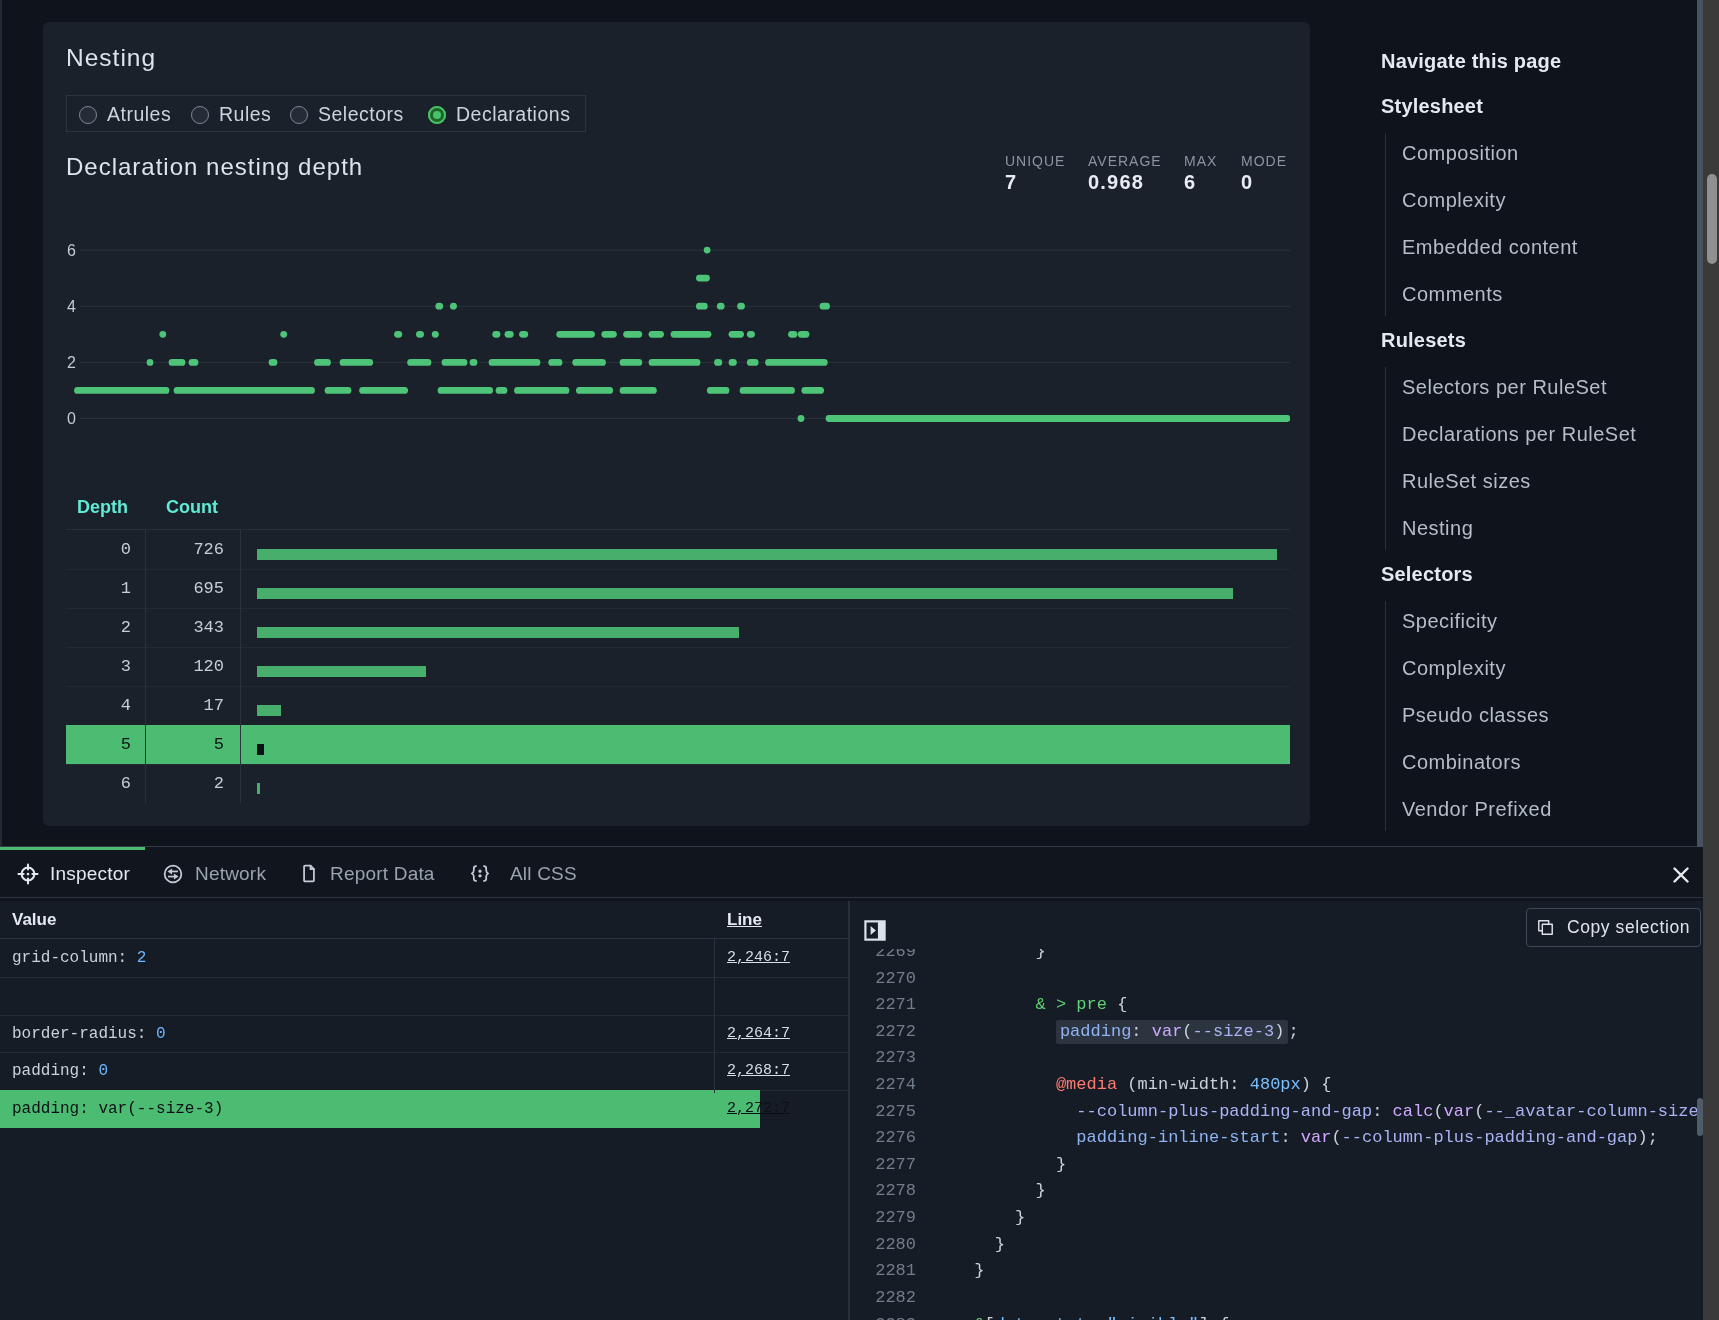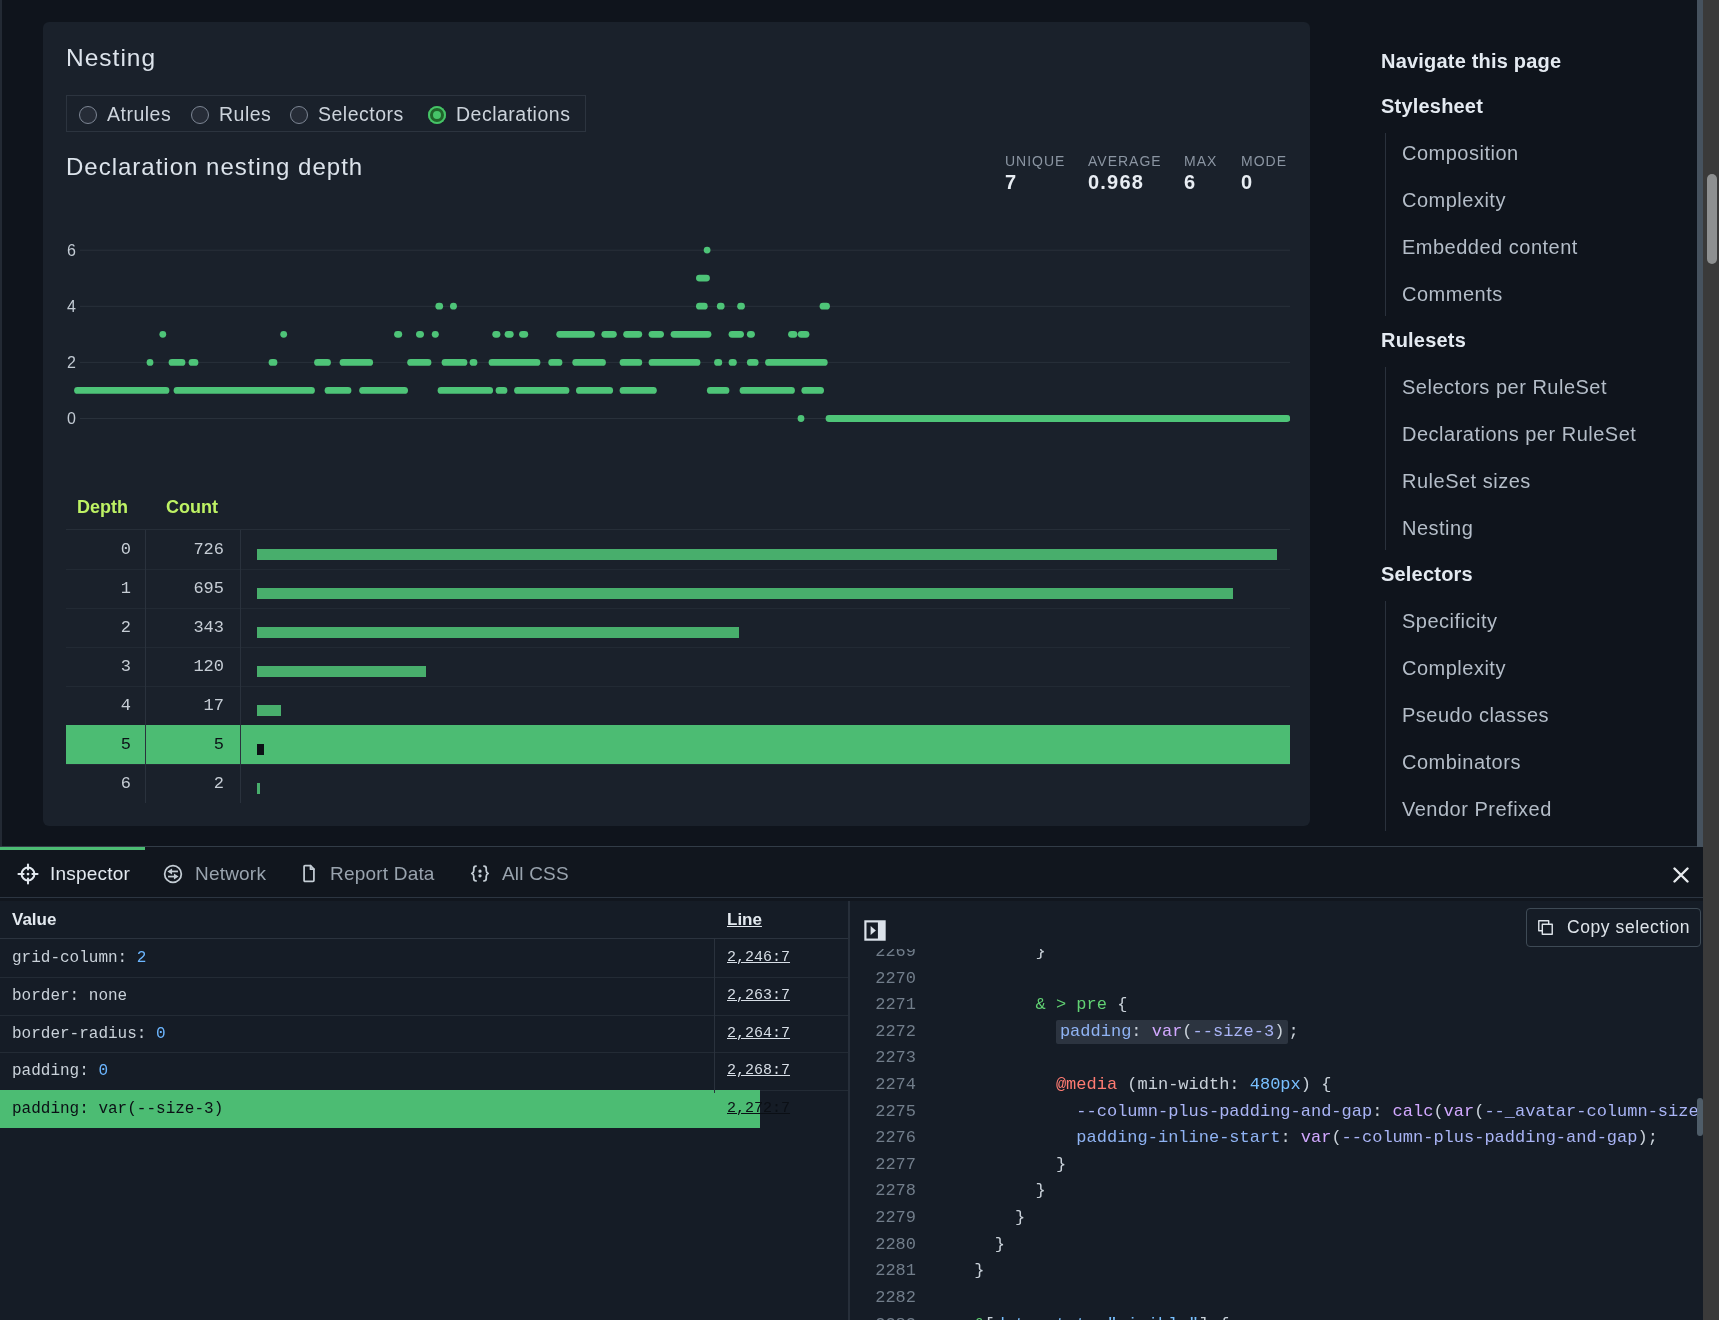--- a/index.html
+++ b/index.html
@@ -20,21 +20,21 @@
 #h-depth { position:absolute; left:23px; top:131px; font-size:24px; font-weight:400;
   color:#dce3eb; letter-spacing:1px; }
 .stat { position:absolute; }
 .stat .lbl { font-size:14px; color:#8b95a2; letter-spacing:1px; }
 .stat .val { font-size:20px; font-weight:700; color:#e8edf3; letter-spacing:1.2px; margin-top:2px; }
 #caption { position:absolute; left:23px; top:415px; width:1224px; text-align:center;
   font-size:18.5px; letter-spacing:.5px; color:#b9c2cc; }
 
 
 #dtable { position:absolute; left:23px; top:475px; width:1224px; }
-.dhead { position:absolute; font-size:18px; font-weight:700; color:#bef264; }
+.dhead { position:absolute; font-size:18px; font-weight:700; color:#5eead4; }
 .drow { position:absolute; left:0; width:1224px; height:39px; }
 .drow .num { position:absolute; top:0; height:39px; line-height:39px;
   font-family:"Liberation Mono", monospace; font-size:17px; color:#c6cdd5; text-align:right; }
 .drow .depth { left:0; width:65px; }
 .drow .count { left:79px; width:79px; }
 .drow .bar { position:absolute; left:191px; top:19px; height:10.5px; background:#48ae6c; }
 .drow.hl { background:#4cbc73; }
 .drow.hl .num { color:#0c1116; }
 .drow.hl .bar { background:#0c1116; }
 .vline { position:absolute; background:#2a323d; width:1px; }
@@ -301,45 +301,41 @@
       </svg>
       <span class="tlbl">Network</span>
     </div>
 <div class="tab" style="left:299px;">
       <svg width="20" height="21" viewBox="0 0 24 24" fill="none" stroke="#c3ccd4" stroke-width="2.1" stroke-linecap="round" stroke-linejoin="round">
         <path d="M13.8 2.6H7.2a1.1 1.1 0 0 0-1.1 1.1v16.6a1.1 1.1 0 0 0 1.1 1.1h9.6a1.1 1.1 0 0 0 1.1-1.1V6.8z"></path>
         <path d="M13.8 2.6v4.2h4.1"></path>
       </svg>
       <span class="tlbl">Report Data</span>
     </div>
-<div class="tab" style="left:469px;">
+<div class="tab" style="left:469px;gap:8px;">
       <svg width="22" height="21" viewBox="0 0 24 24" fill="none" stroke="#c3ccd4" stroke-width="2" stroke-linecap="round" stroke-linejoin="round">
         <path d="M7.5 3.5c-2.2 0-2.6 1.4-2.6 2.8v2.4c0 1.5-.6 2.6-2.3 3.3 1.7.7 2.3 1.8 2.3 3.3v2.4c0 1.4.4 2.8 2.6 2.8"></path>
         <path d="M16.5 3.5c2.2 0 2.6 1.4 2.6 2.8v2.4c0 1.5.6 2.6 2.3 3.3-1.7.7-2.3 1.8-2.3 3.3v2.4c0 1.4-.4 2.8-2.6 2.8"></path>
         <circle cx="12" cy="9.3" r="0.9" fill="#c3ccd4"></circle>
         <circle cx="12" cy="14.7" r="0.9" fill="#c3ccd4"></circle>
       </svg>
       <span class="tlbl">All CSS</span>
     </div>
 <svg id="tclose" width="16" height="16" viewBox="0 0 16 16">
       <path d="M1.5 1.5 L14.5 14.5 M14.5 1.5 L1.5 14.5" stroke="#e7eaee" stroke-width="2.4" stroke-linecap="round"></path>
     </svg>
 <div id="vtable">
 <div class="th" style="left:12px;">Value</div>
 <div class="th" style="left:727px; text-decoration:underline;">Line</div>
 <div class="hrule"></div>
 <div class="vrow" style="top:38.0px;">
         <span class="code">grid-column: <span class="num-b">2</span></span>
         <span class="lnk">2,246:7</span>
       </div>
 <div class="vrowline" style="top:75.8px;"></div>
-<div class="vrow" style="top:75.8px;">
-        <span class="code">border: none</span>
-        <span class="lnk">2,263:7</span>
-      </div>
 <div class="vrowline" style="top:113.6px;"></div>
 <div class="vrow" style="top:113.6px;">
         <span class="code">border-radius: <span class="num-b">0</span></span>
         <span class="lnk">2,264:7</span>
       </div>
 <div class="vrowline" style="top:151.4px;"></div>
 <div class="vrow" style="top:151.4px;">
         <span class="code">padding: <span class="num-b">0</span></span>
         <span class="lnk">2,268:7</span>
       </div>

